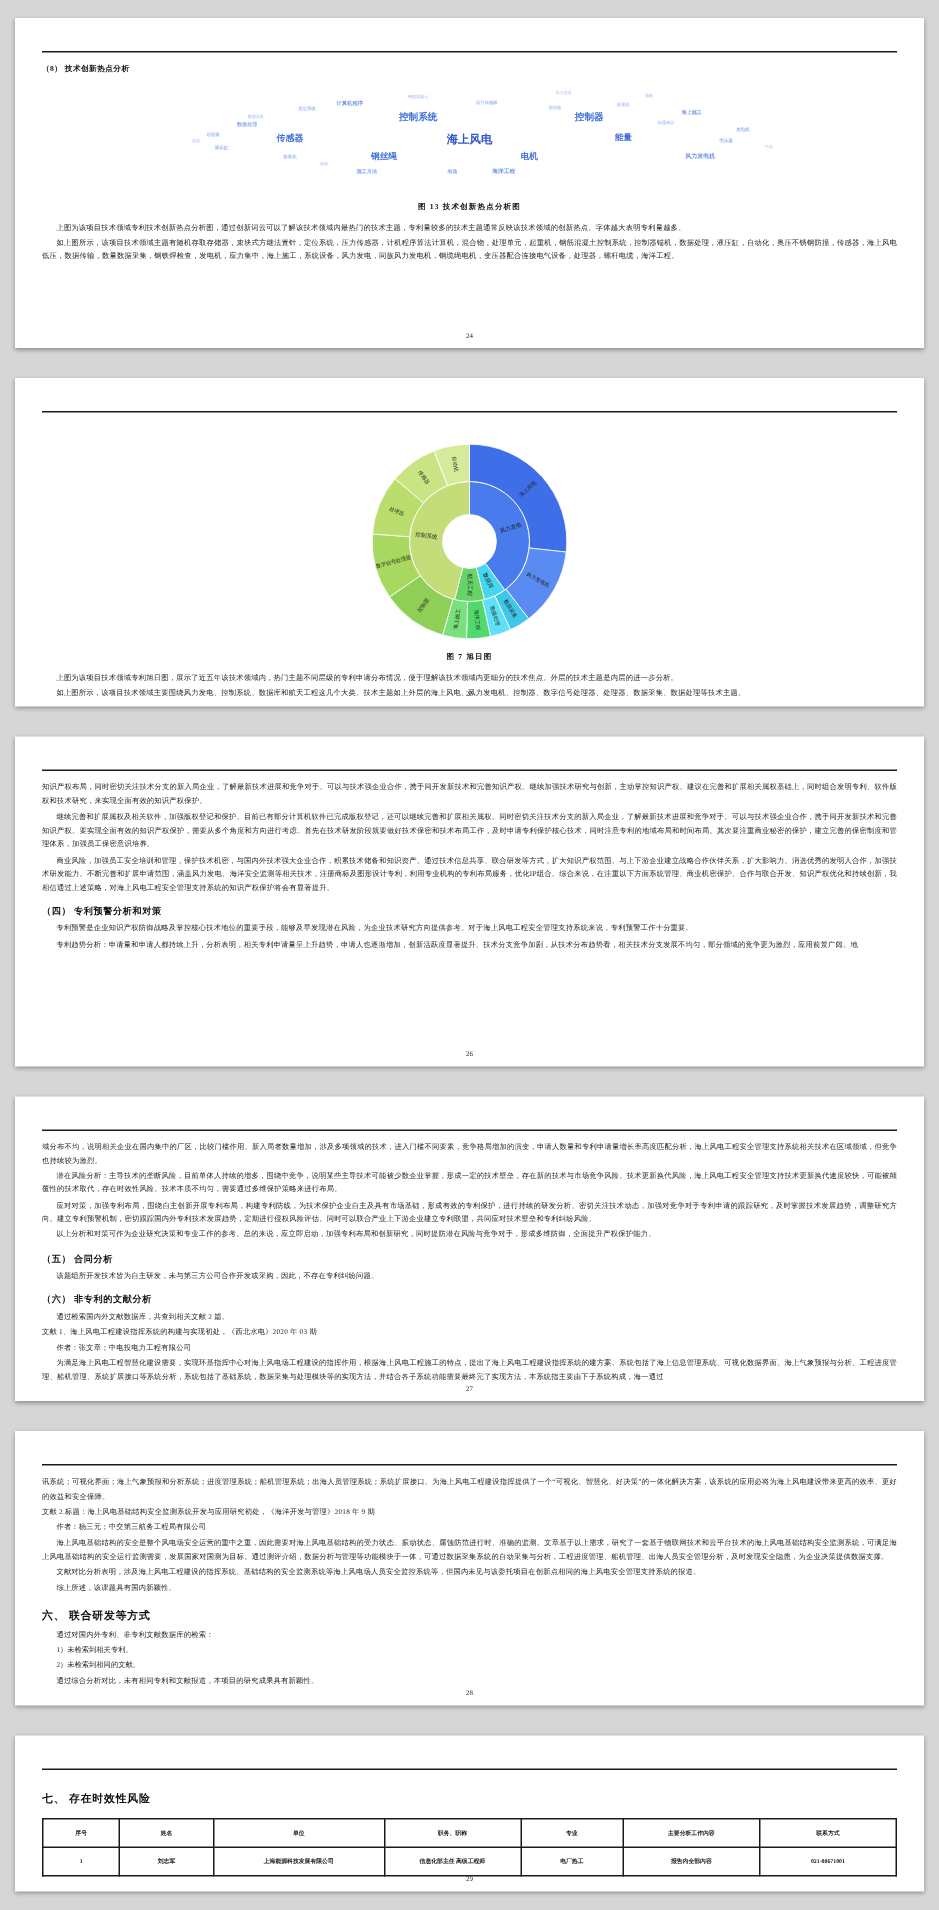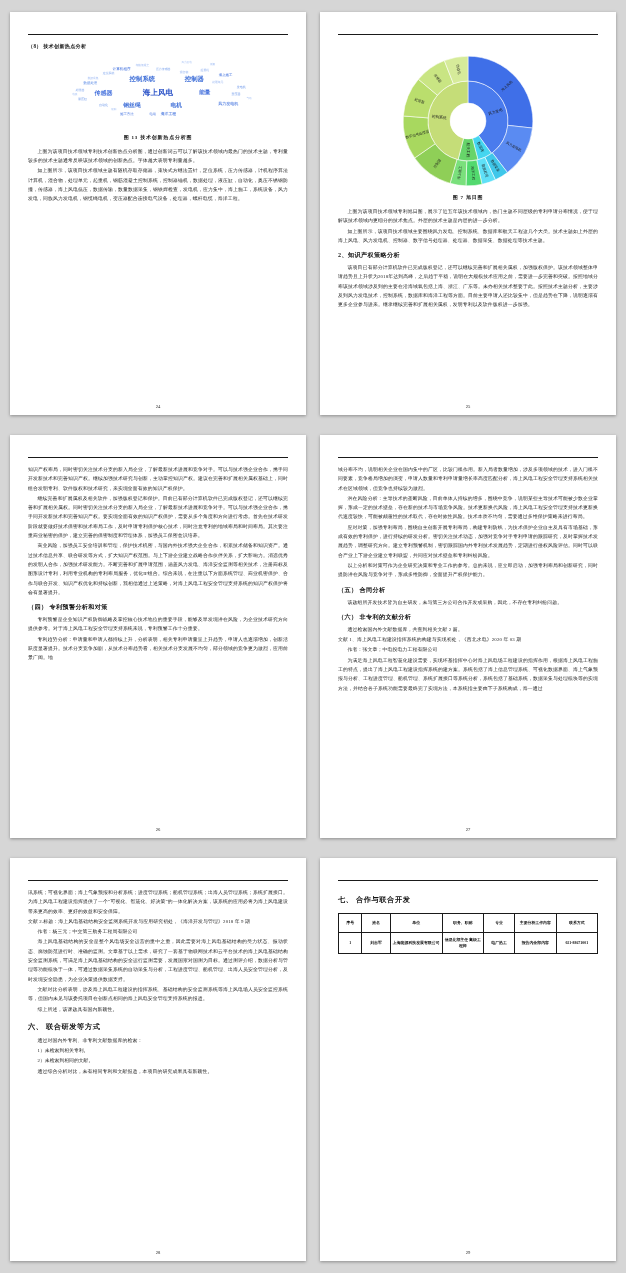--- a/index.html
+++ b/index.html
@@ -7,21 +7,21 @@
     margin: 0; padding: 0;
     width: 626px; height: 1273px;
     background: #d6d6d6;
     font-family: "Liberation Serif", "DejaVu Serif", serif;
     overflow: hidden;
   }
   #viewer {
     width: 626px; height: 1273px;
     padding: 12px 10px;
     display: grid;
-    grid-template-columns: 1fr 1fr;
+    grid-template-columns: 1fr;
     grid-template-rows: repeat(3, 1fr);
     column-gap: 14px;
     row-gap: 20px;
   }
   .page {
     background: #ffffff;
     box-shadow: 0 1px 3px rgba(0,0,0,0.35);
     position: relative;
     padding: 14px 18px 10px 18px;
     display: flex;
@@ -283,21 +283,21 @@
     <p class="body indent">通过对国内外专利、非专利文献数据库的检索：</p>
     <p class="list-item">1）未检索到相关专利。</p>
     <p class="list-item">2）未检索到相同的文献。</p>
     <p class="body indent">通过综合分析对比，未有相同专利和文献报道，本项目的研究成果具有新颖性。</p>
     <div class="spacer"></div>
     <div class="pagenum">28</div>
   </div>
 
   <div class="page">
     <div class="rule"></div>
-    <div class="h-big">七、  合作与联合开发</div>
+    <div class="h-big">七、  存在时效性风险</div>
     <table class="people">
       <thead>
         <tr>
           <th class="col1">序号</th>
           <th class="col2">姓名</th>
           <th class="col3">单位</th>
           <th class="col4">职务、职称</th>
           <th class="col5">专业</th>
           <th class="col6">主要分析工作内容</th>
           <th class="col7">联系方式</th>

